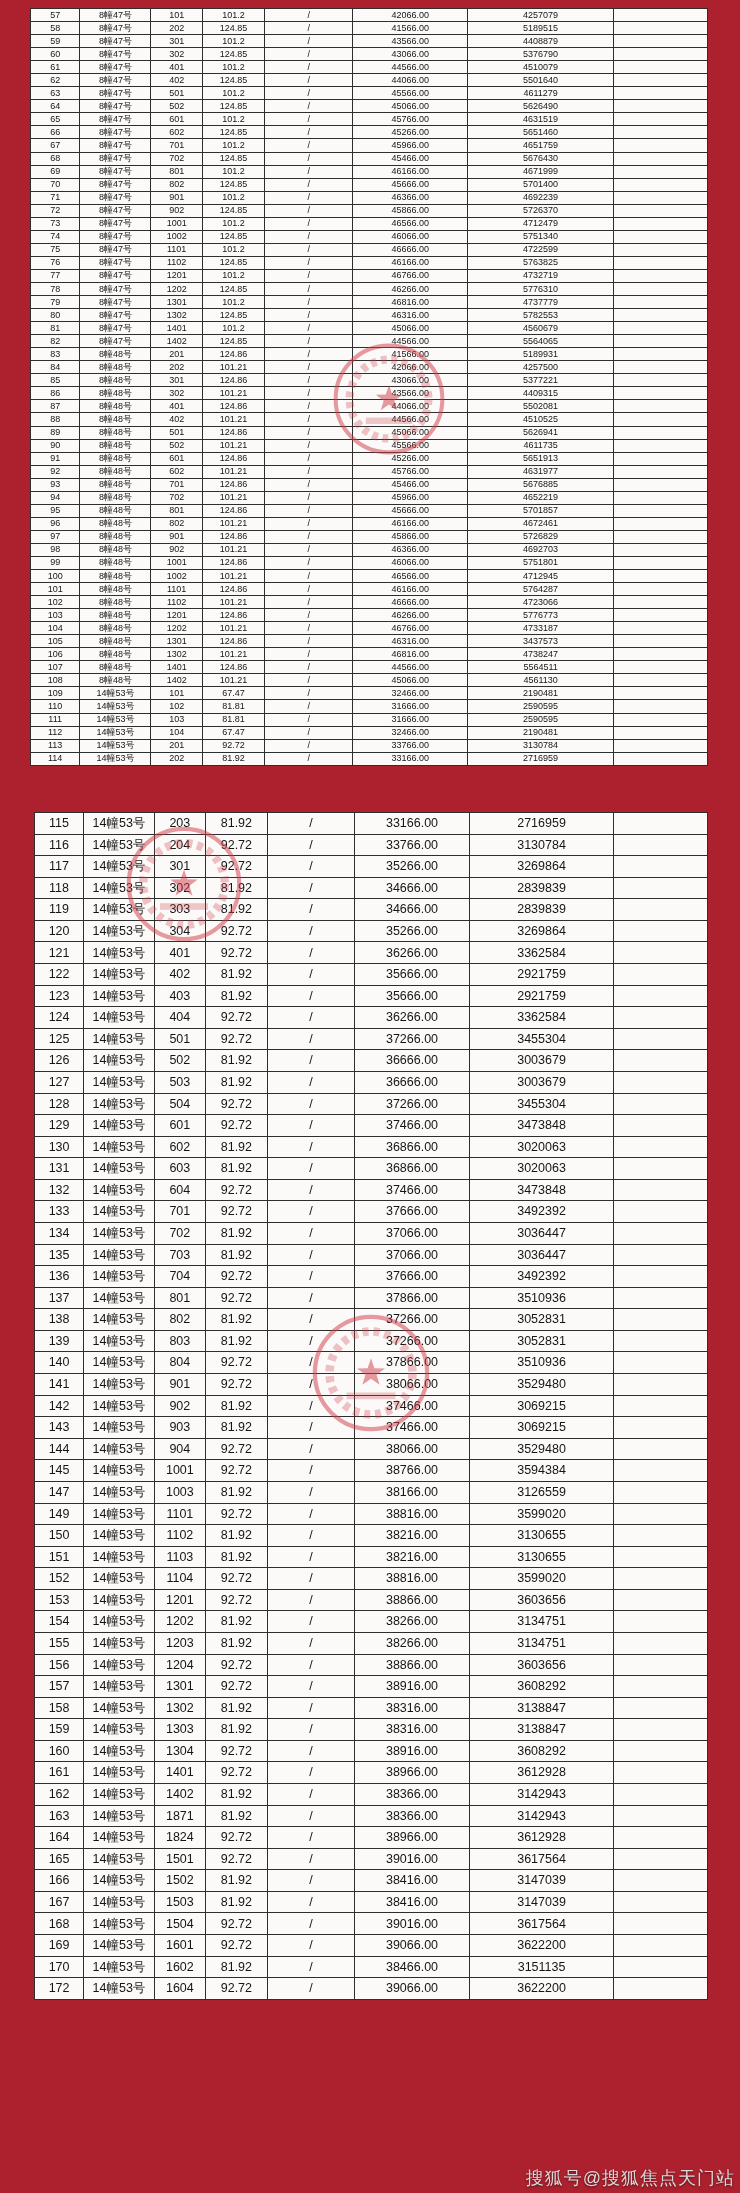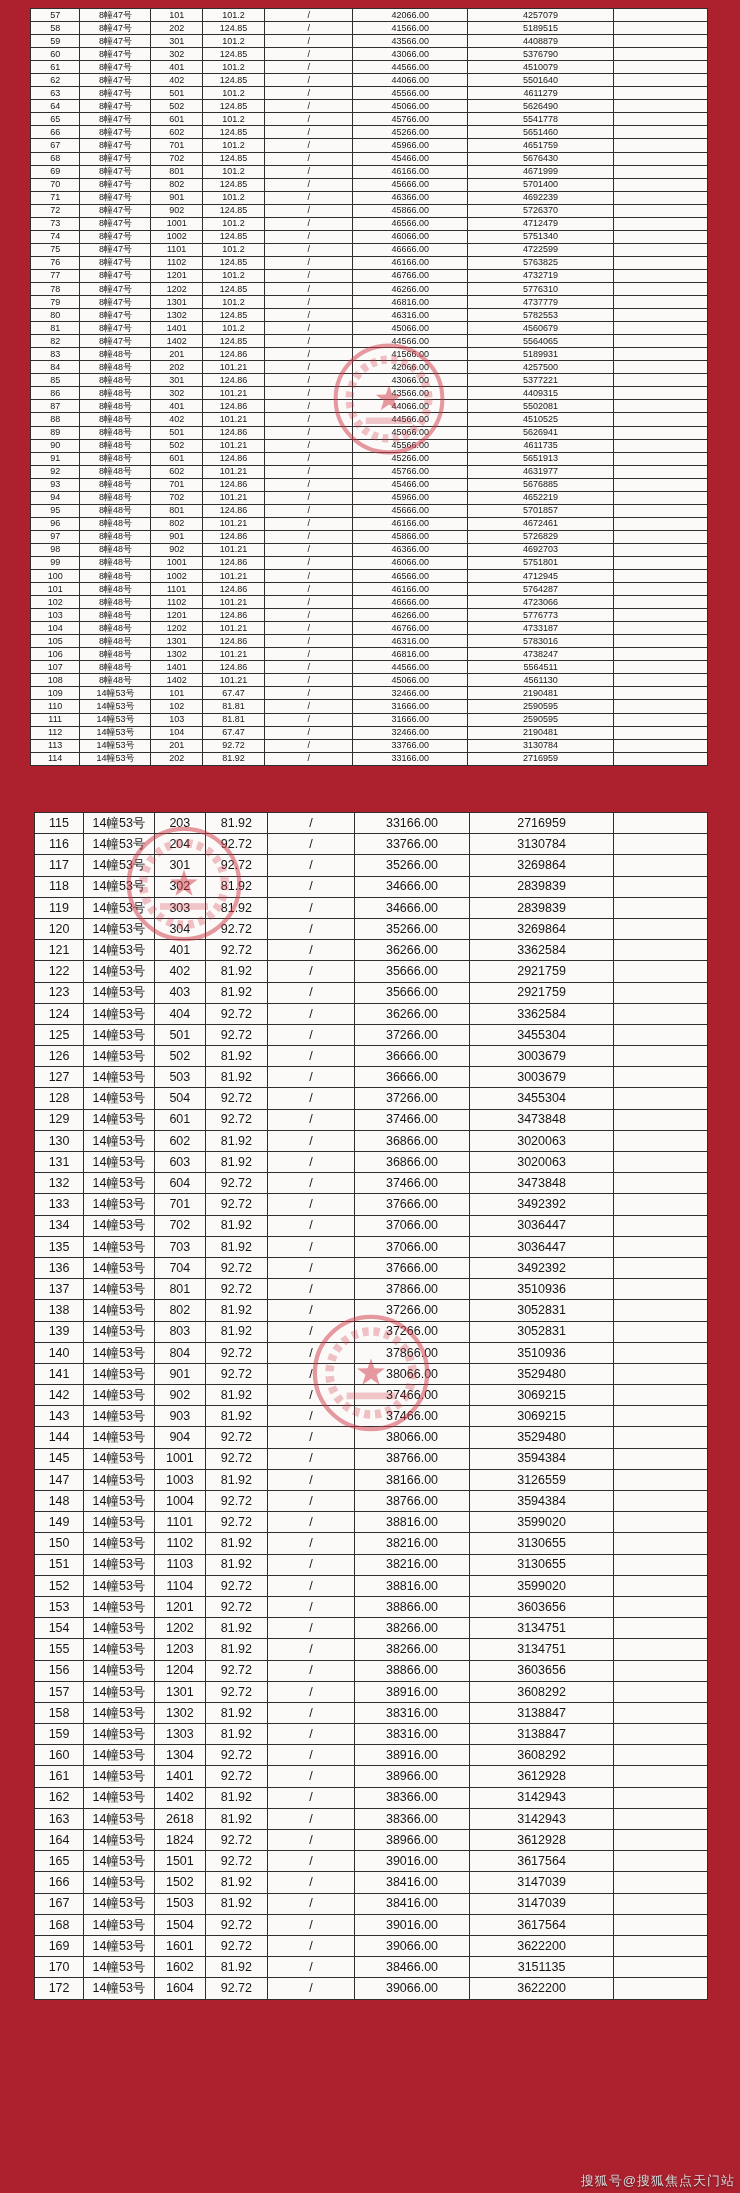--- a/index.html
+++ b/index.html
@@ -48,21 +48,21 @@
     filter: blur(.4px);
     pointer-events:none;
   }
   .seal-1 { left:331px; top:341px;  width:116px; height:116px; }
   .seal-2 { left:124px; top:824px;  width:120px; height:120px; }
   .seal-3 { left:310px; top:1312px; width:122px; height:122px; }
 
   .watermark {
     position:absolute;
     right:5px; bottom:3px;
-    font-size:13px;
+    font-size:18px;
     letter-spacing:1px;
     color: var(--wm, #d9d9d9);
     text-shadow: 0 1px 2px rgba(0,0,0,.55);
   }
 </style>
 </head>
 <body>
 
 <div class="page">
 
@@ -159,21 +159,21 @@
             <td>5626490</td>
             <td></td>
           </tr>
           <tr>
             <td>65</td>
             <td>8幢47号</td>
             <td>601</td>
             <td>101.2</td>
             <td>/</td>
             <td>45766.00</td>
-            <td>5541778</td>
+            <td>4631519</td>
             <td></td>
           </tr>
           <tr>
             <td>66</td>
             <td>8幢47号</td>
             <td>602</td>
             <td>124.85</td>
             <td>/</td>
             <td>45266.00</td>
             <td>5651460</td>
@@ -559,21 +559,21 @@
             <td>4733187</td>
             <td></td>
           </tr>
           <tr>
             <td>105</td>
             <td>8幢48号</td>
             <td>1301</td>
             <td>124.86</td>
             <td>/</td>
             <td>46316.00</td>
-            <td>5783016</td>
+            <td>3437573</td>
             <td></td>
           </tr>
           <tr>
             <td>106</td>
             <td>8幢48号</td>
             <td>1302</td>
             <td>101.21</td>
             <td>/</td>
             <td>46816.00</td>
             <td>4738247</td>
@@ -990,30 +990,20 @@
             <td>147</td>
             <td>14幢53号</td>
             <td>1003</td>
             <td>81.92</td>
             <td>/</td>
             <td>38166.00</td>
             <td>3126559</td>
             <td></td>
           </tr>
           <tr>
-            <td>148</td>
-            <td>14幢53号</td>
-            <td>1004</td>
-            <td>92.72</td>
-            <td>/</td>
-            <td>38766.00</td>
-            <td>3594384</td>
-            <td></td>
-          </tr>
-          <tr>
             <td>149</td>
             <td>14幢53号</td>
             <td>1101</td>
             <td>92.72</td>
             <td>/</td>
             <td>38816.00</td>
             <td>3599020</td>
             <td></td>
           </tr>
           <tr>
@@ -1142,21 +1132,21 @@
             <td>1402</td>
             <td>81.92</td>
             <td>/</td>
             <td>38366.00</td>
             <td>3142943</td>
             <td></td>
           </tr>
           <tr>
             <td>163</td>
             <td>14幢53号</td>
-            <td>2618</td>
+            <td>1871</td>
             <td>81.92</td>
             <td>/</td>
             <td>38366.00</td>
             <td>3142943</td>
             <td></td>
           </tr>
           <tr>
             <td>164</td>
             <td>14幢53号</td>
             <td>1824</td>

